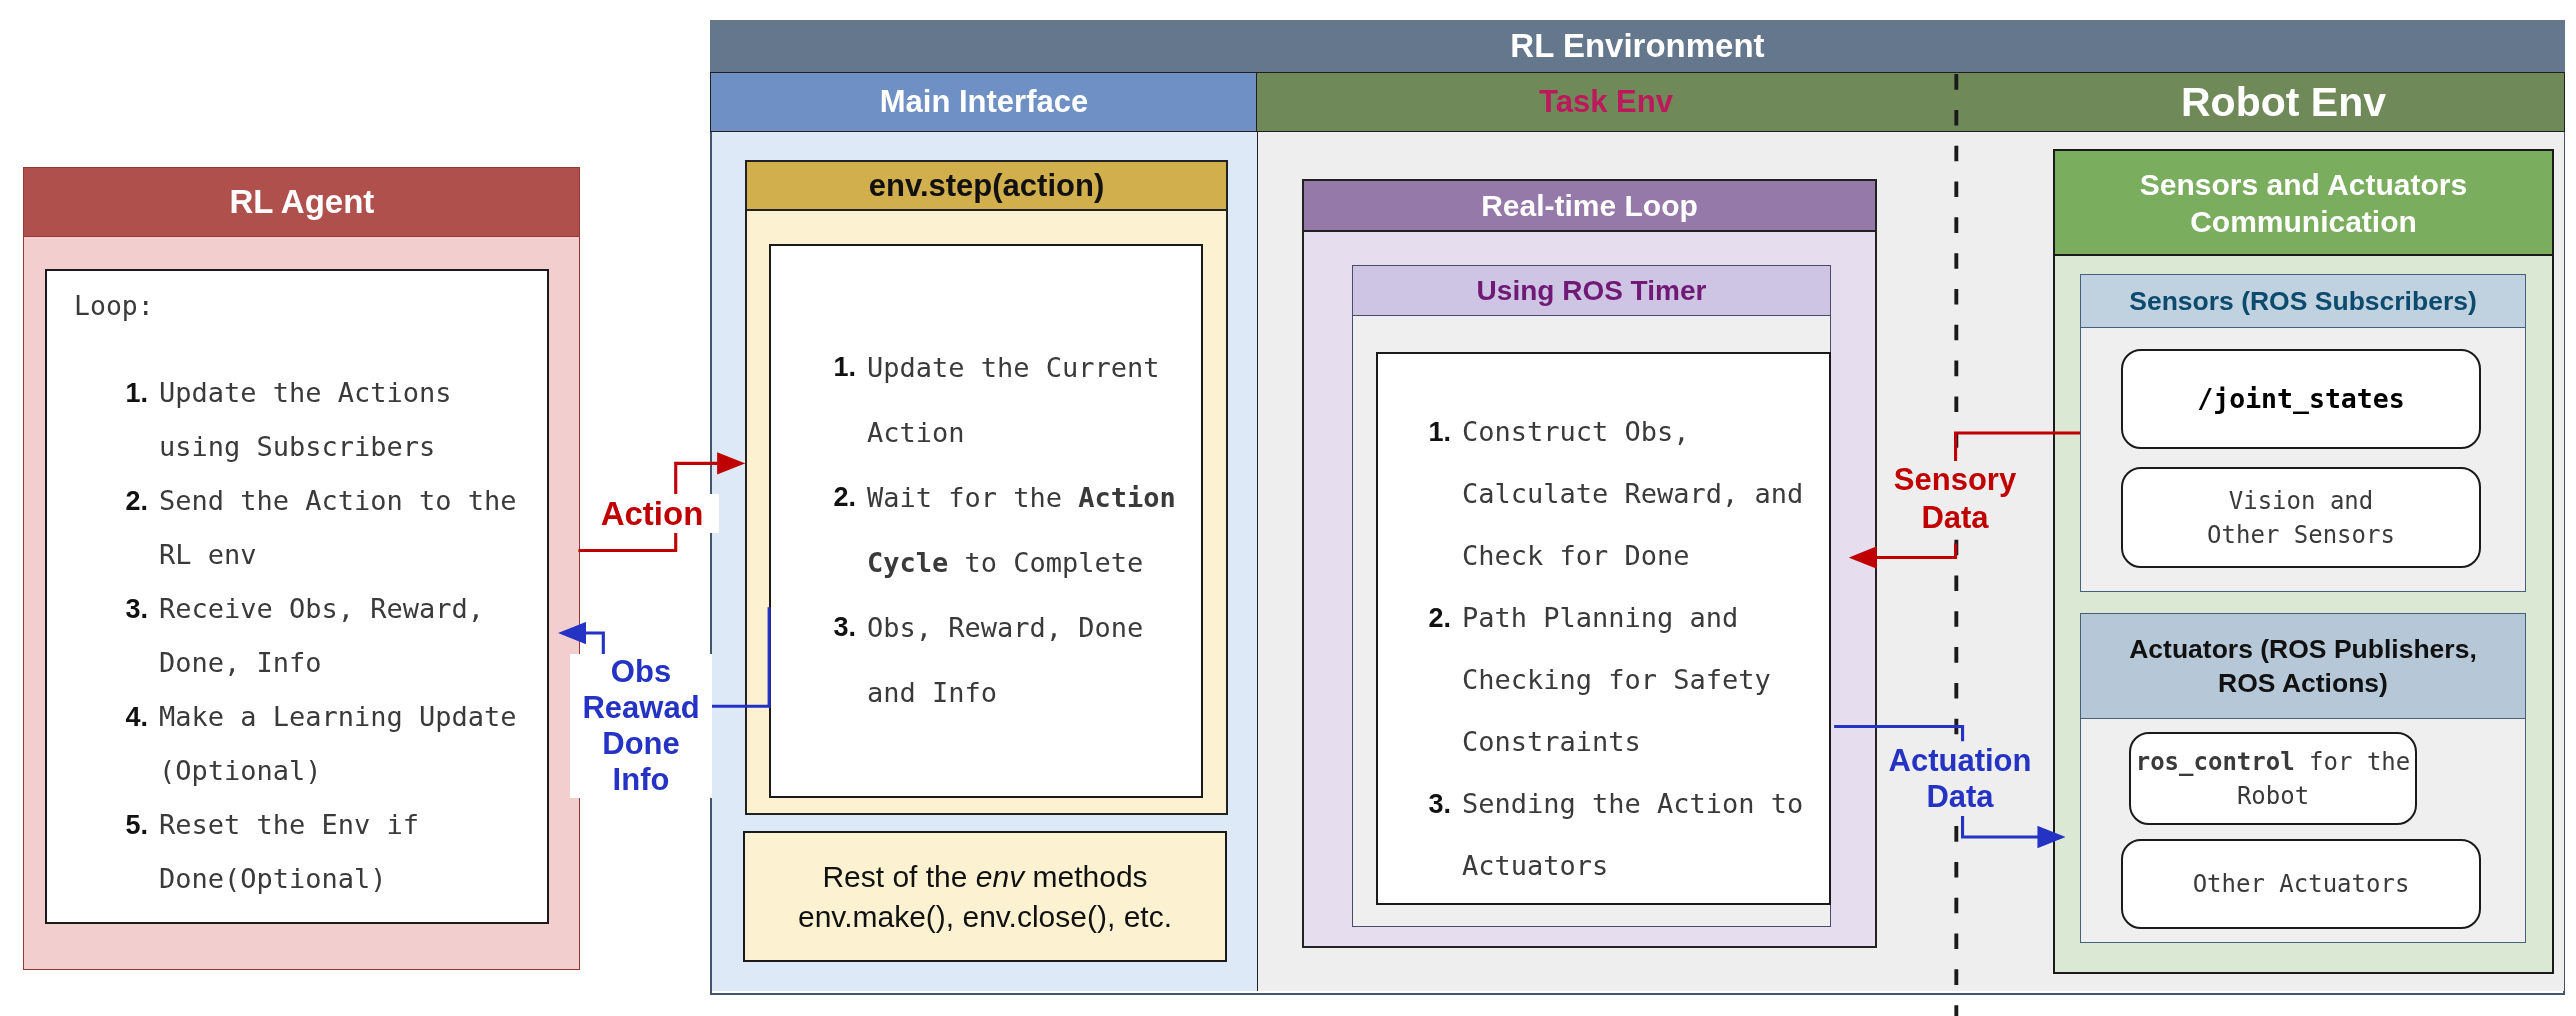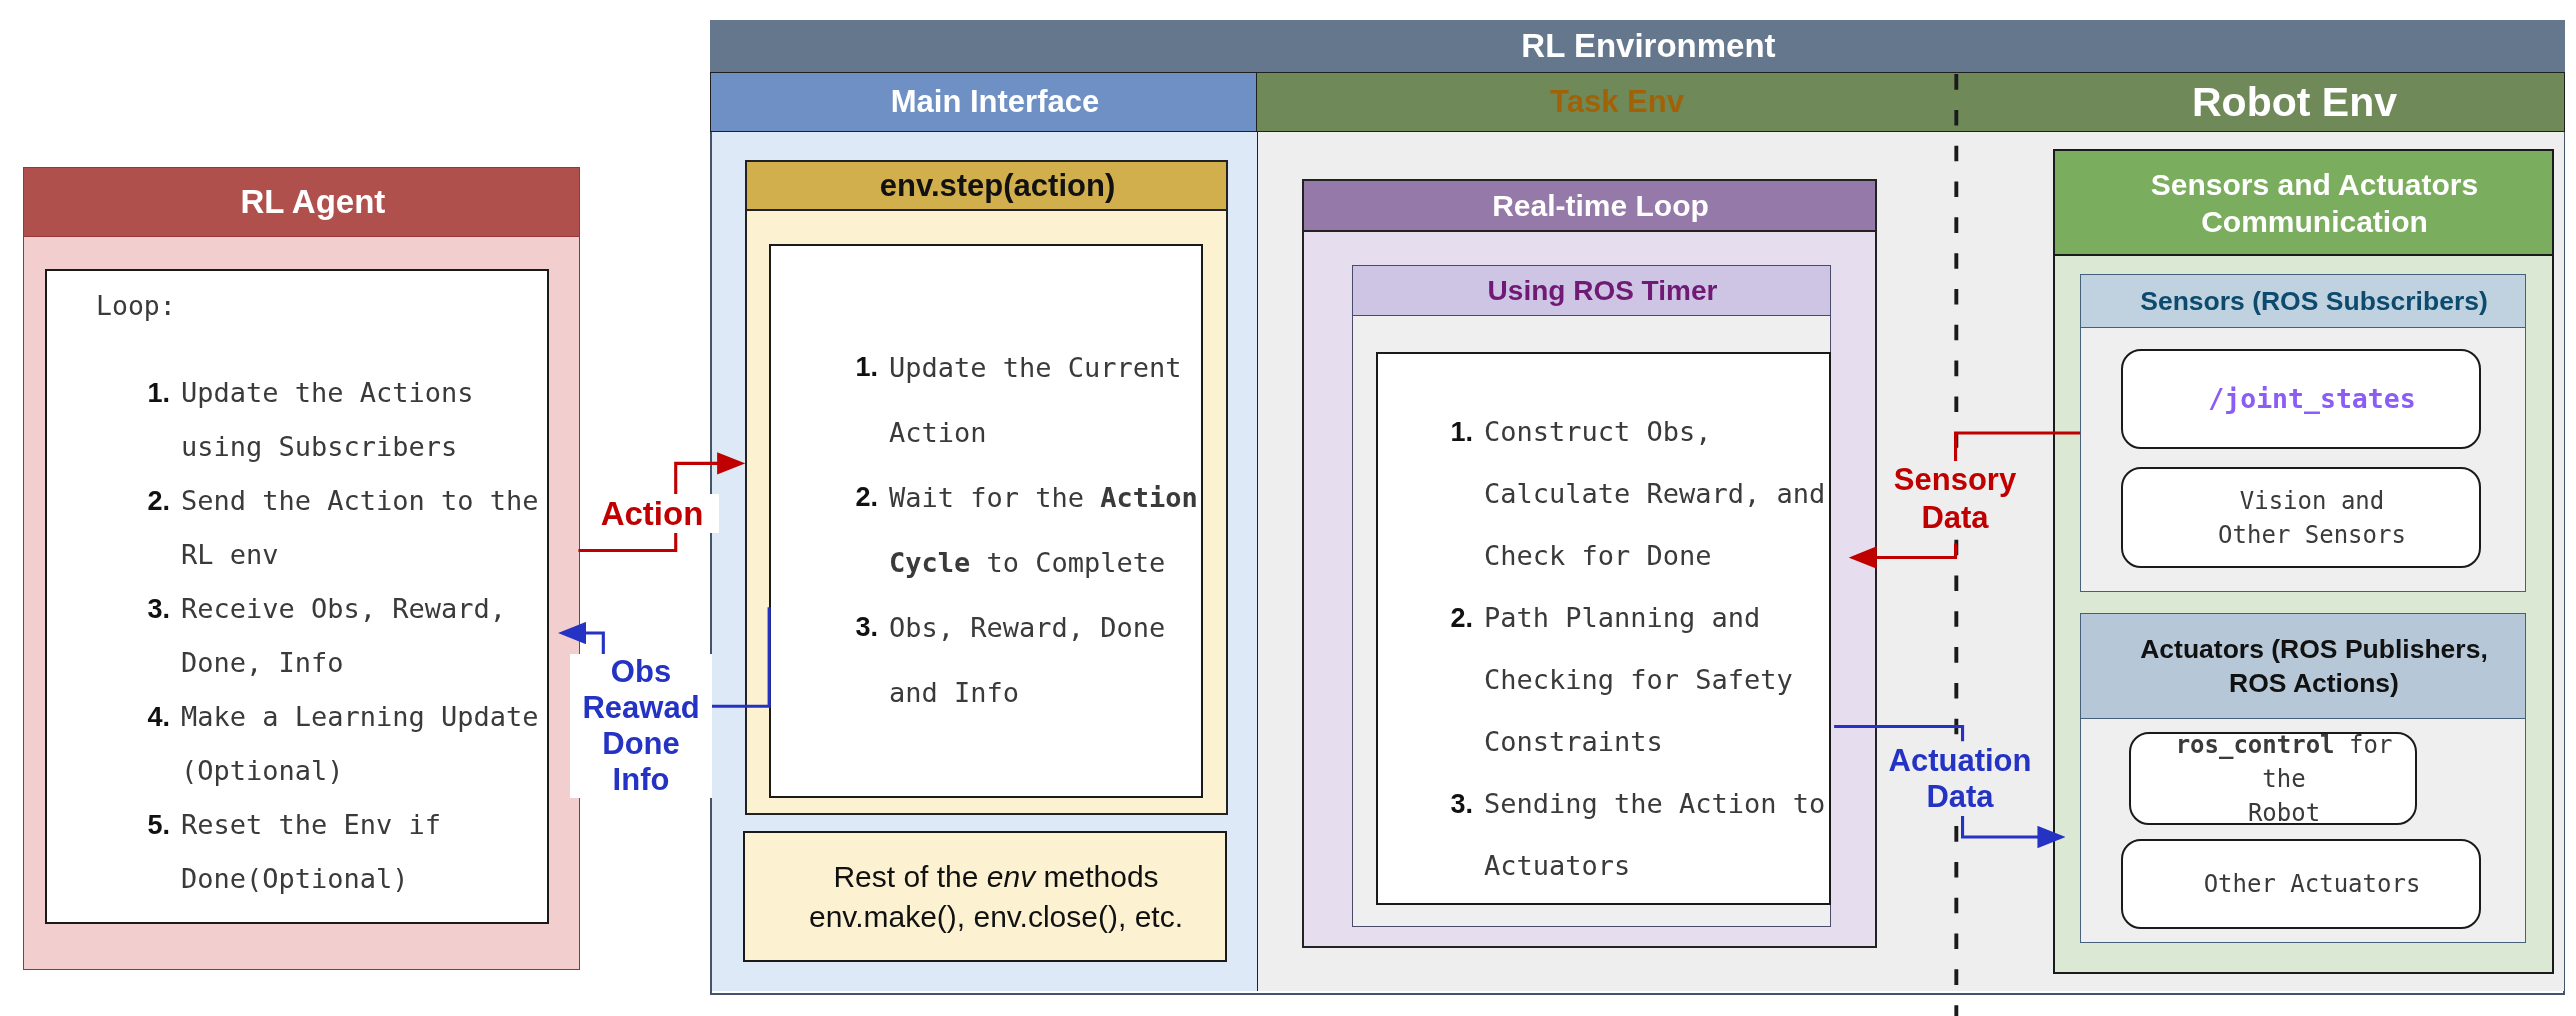--- a/index.html
+++ b/index.html
@@ -1,18 +1,18 @@
 <!DOCTYPE html>
 <html style="font-size:12.5px"><head>
 <meta charset="utf-8">
 <style>
   html,body{margin:0;padding:0;background:#ffffff;}
   body{width:2576px;height:1017px;position:relative;overflow:hidden;
        font-family:"Liberation Sans",sans-serif;}
-  .abs{position:absolute;box-sizing:border-box;padding-left:22px;}
+  .abs{position:absolute;box-sizing:border-box;}
   .hdr{display:flex;align-items:center;justify-content:center;text-align:center;
        font-weight:bold;}
   .mono{font-family:"DejaVu Sans Mono",monospace;color:#3a3a3a;}
 
   
   #rl-agent{left:23.4px;top:167px;width:557px;height:803px;background:#F2CFCE;border:1.6px solid #953735;}
   #rl-agent-hdr{left:23.4px;top:167px;width:557px;height:70px;background:#B0504D;color:#ffffff;font-size:33px;border:1.6px solid #953735;}
   #agent-white{left:45px;top:269px;width:504px;height:655px;background:#ffffff;border:2.3px solid #1a1a1a;}
   #agent-loop{left:74px;top:290px;font-size:26.5px;}
   #agent-steps{left:103px;top:366px;}
@@ -21,21 +21,21 @@
   .steps{font-size:27px;}
   #agent-steps .step-row div, #agent-steps .step-num{line-height:54px;}
   #env-steps .step-row div, #env-steps .step-num{line-height:65px;}
   #task-steps .step-row div, #task-steps .step-num{line-height:62px;}
 
   
   #rl-env{left:710px;top:19.5px;width:1855px;height:975px;border:2.3px solid #44546A;background:#ffffff;}
   #rl-env-title{left:710px;top:19.5px;width:1855px;height:53px;background:#64778C;color:#ffffff;font-size:33px;border-bottom:1.6px solid #1f2a38;}
   #mi-hdr{left:710px;top:72px;width:548px;height:60px;background:#6E90C5;color:#ffffff;font-size:31px;border:1.6px solid #1f1f1f;}
   #green-hdr{left:1256px;top:72px;width:1309px;height:60px;background:#6F8A58;border:1.6px solid #1f1f1f;}
-  #task-hdr-label{left:1256px;top:72px;width:700px;height:60px;color:#a16207;font-size:31px;}
+  #task-hdr-label{left:1256px;top:72px;width:700px;height:60px;color:#be185d;font-size:31px;}
   #robot-hdr-label{left:1980px;top:72px;width:607px;height:60px;color:#ffffff;font-size:41px;}
   #mi-body{left:712px;top:132px;width:546px;height:859px;background:#DEE9F8;border-right:1.6px solid #222;}
   #gray-body{left:1258px;top:132px;width:1306px;height:859px;background:#EEEEEE;}
 
   
   #env-step-box{left:745px;top:160px;width:483px;height:655px;background:#FCF2D2;border:2.3px solid #222;}
   #env-step-hdr{left:745px;top:160px;width:483px;height:51px;background:#D2AF4D;color:#111;font-size:31px;border:2.3px solid #222;}
   #env-white{left:769px;top:244px;width:434px;height:554px;background:#ffffff;border:2.3px solid #1a1a1a;}
   #env-steps{left:811px;top:335px;}
   #rest-box{left:743px;top:831px;width:484px;height:131px;background:#FCF2D2;border:2.3px solid #1a1a1a;
@@ -53,21 +53,21 @@
   
   #comm-box{left:2053px;top:149px;width:501px;height:825px;background:#DBE9D4;border:2.3px solid #1a1a1a;}
   #comm-hdr{left:2053px;top:149px;width:501px;height:107px;background:#7BAD5E;color:#ffffff;font-size:30px;line-height:37px;border:2.3px solid #1a1a1a;flex-direction:column;}
   #sensors-box{left:2080px;top:274px;width:446px;height:318px;background:#EFEFEF;border:1.6px solid #44607a;}
   #sensors-hdr{left:2080px;top:274px;width:446px;height:54px;background:#C0D1DF;color:#0c4a6e;font-size:26.5px;border:1.6px solid #44607a;}
   #actuators-box{left:2080px;top:613px;width:446px;height:330px;background:#EFEFEF;border:1.6px solid #44607a;}
   #actuators-hdr{left:2080px;top:613px;width:446px;height:106px;background:#B6C8D7;color:#111;font-size:26.5px;line-height:34px;border:1.6px solid #44607a;flex-direction:column;}
   .pill{background:#ffffff;border:2.3px solid #1a1a1a;border-radius:20px;
         display:flex;flex-direction:column;align-items:center;justify-content:center;
         font-size:24px;line-height:34px;text-align:center;}
-  #joint-box{left:2121px;top:349px;width:360px;height:100px;font-size:26.5px;color:#8b5cf6;}
+  #joint-box{left:2121px;top:349px;width:360px;height:100px;font-size:26.5px;color:#000000;}
   #vision-box{left:2121px;top:467px;width:360px;height:101px;}
   #roscontrol-box{left:2121px;top:732px;width:288px;height:93px;margin-left:8px;}
   #otheract-box{left:2121px;top:839px;width:360px;height:90px;}
 
   
   .flow-label{position:absolute;box-sizing:border-box;text-align:center;font-weight:bold;z-index:30;}
   #lbl-actions{left:585px;top:494px;width:134px;font-size:33px;color:#C00000;background:#ffffff;line-height:39px;}
   #lbl-obs{left:570px;top:654px;width:142px;font-size:31px;color:#2433C4;background:#ffffff;line-height:36px;}
   #lbl-sensory{left:1881px;top:461px;width:148px;font-size:31px;color:#C00000;background:#EEEEEE;line-height:38px;}
   #lbl-actuation{left:1879px;top:743px;width:162px;font-size:31px;color:#2433C4;background:#EEEEEE;line-height:36px;}

